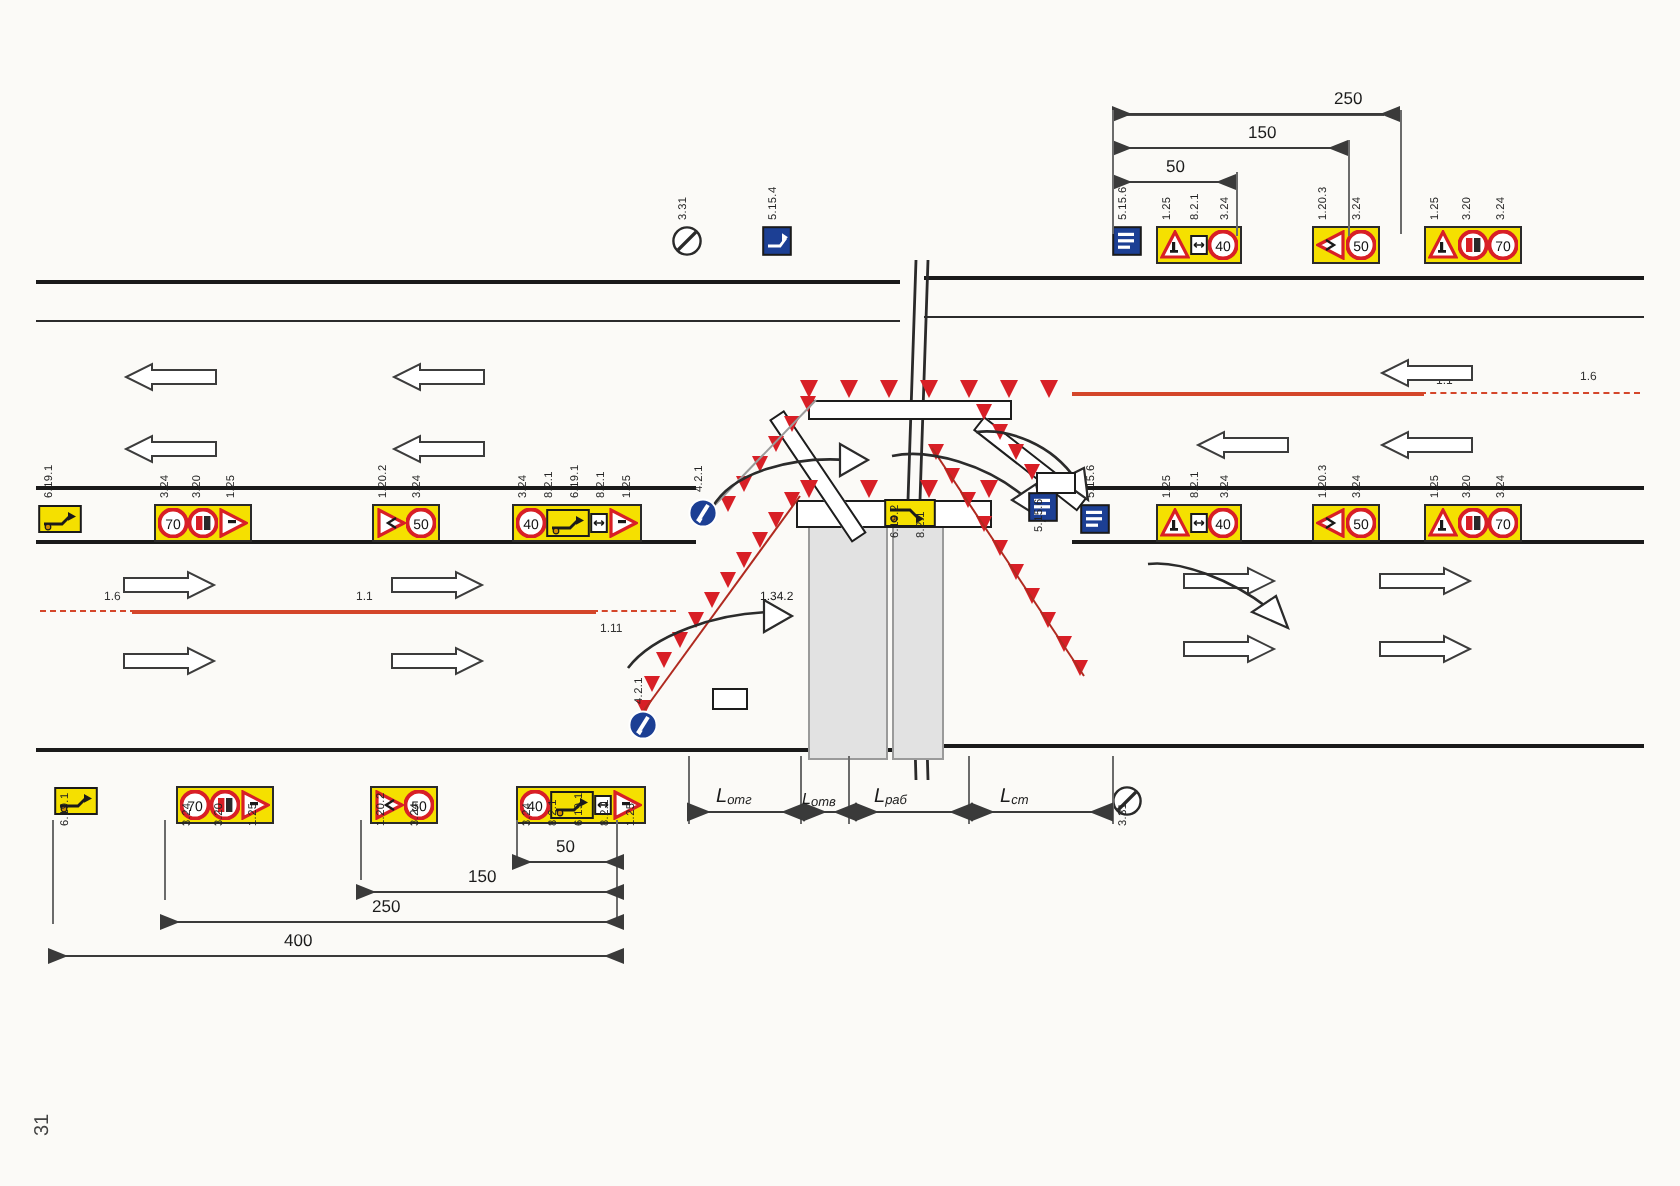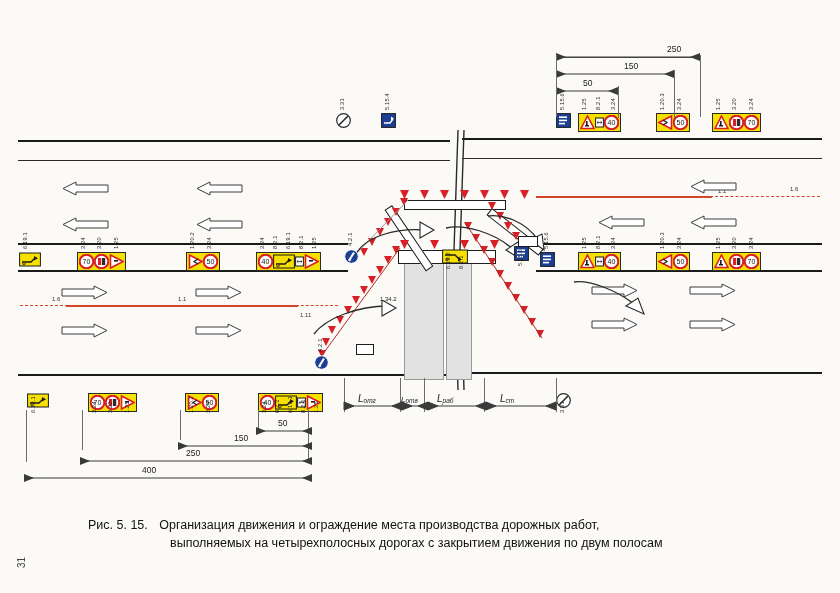--- a/index.html
+++ b/index.html
@@ -754,21 +754,16 @@
   </svg>
   <span class="dimtext" style="left:186px; top:448px;">250</span>
 
   <svg class="abs" style="left:22px; top:472px;" width="292" height="12">
     <path d="M12 6 L2 2 L2 10 Z" fill="#3a3a3a"></path>
       <path d="M280 6 L290 2 L290 10 Z" fill="#3a3a3a"></path>
     <path d="M2 6 H290" stroke="#3a3a3a" stroke-width="1"></path>
   </svg>
   <span class="dimtext" style="left:142px; top:465px;">400</span>
 
-  <div class="caption" style="left:88px; top:516px; width:720px;">
-    <span style="font-weight:normal;">Рис. 5. 15.</span>
-    <span style="margin-left:8px;">Организация движения и ограждение места производства дорожных работ,</span>
-    <div style="margin-left:82px;">выполняемых на  четырехполосных дорогах с закрытием движения по двум полосам</div>
-  </div>
 
   <span class="pagenum" style="left:16px; top:568px;">31</span>
 
 </div>
 
 </body></html>

